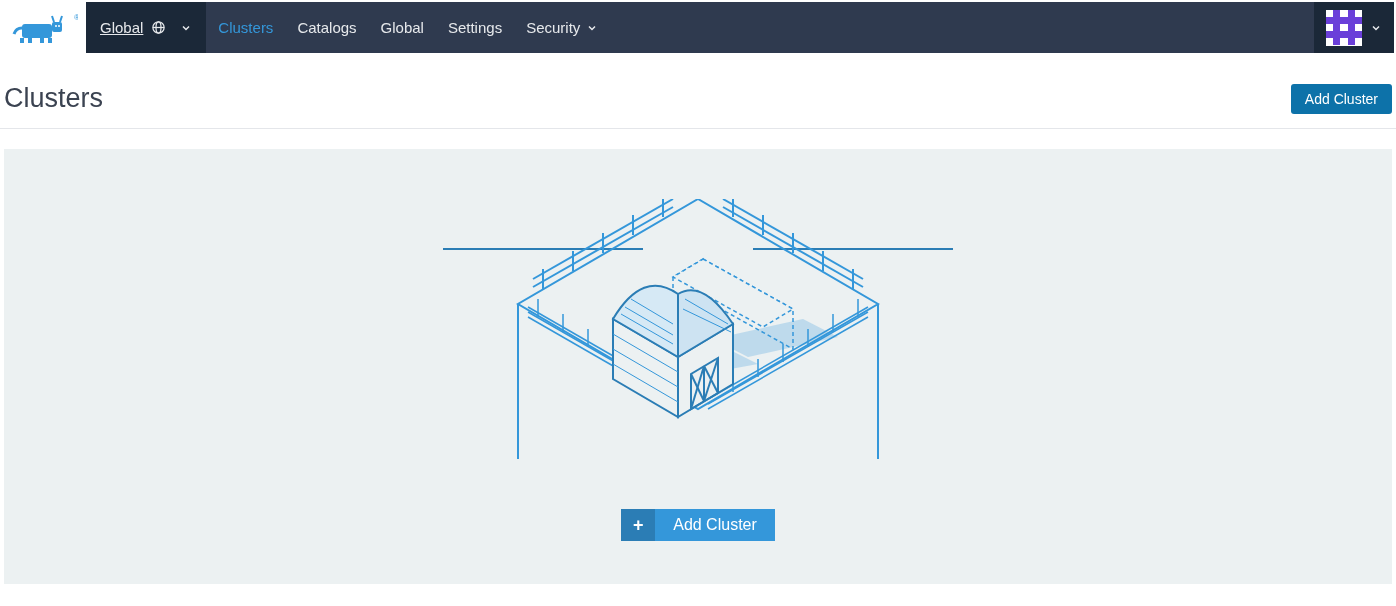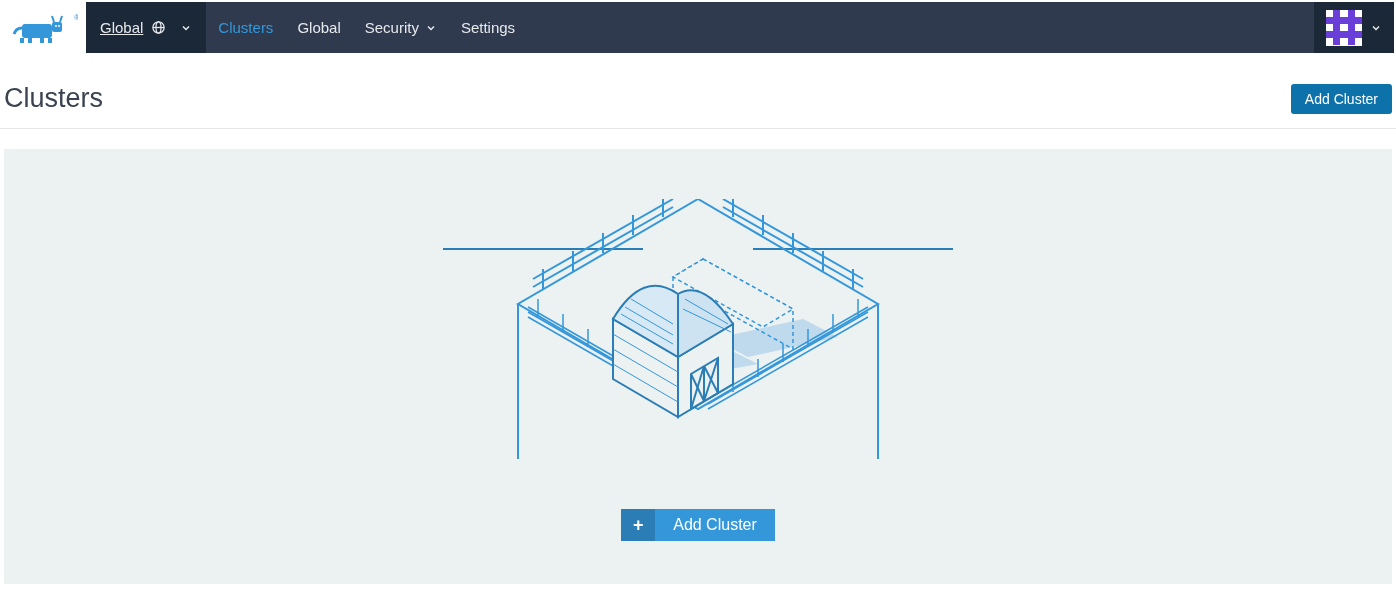--- a/index.html
+++ b/index.html
@@ -183,30 +183,33 @@
     </svg>
     <svg class="chev" width="12" height="12" viewBox="0 0 24 24" fill="none" stroke="#e7e9ec" stroke-width="3">
       <polyline points="6 9 12 15 18 9"></polyline>
     </svg>
   </div>
   <div class="nav">
     <div class="nav-item active">
       <span>Clusters</span>
     </div>
     <div class="nav-item">
+      <span>Catalogs</span>
+    </div>
+    <div class="nav-item">
       <span>Global</span>
+    </div>
+    <div class="nav-item">
+      <span>Settings</span>
     </div>
     <div class="nav-item">
       <span>Security</span>
       <svg width="12" height="12" viewBox="0 0 24 24" fill="none" stroke="#e7e9ec" stroke-width="3">
         <polyline points="6 9 12 15 18 9"></polyline>
       </svg>
-    </div>
-    <div class="nav-item">
-      <span>Settings</span>
     </div>
   </div>
   <div class="spacer"></div>
   <div class="user">
     <div class="avatar">
       <div></div>
         <div class="p"></div>
         <div></div>
         <div class="p"></div>
         <div></div>

